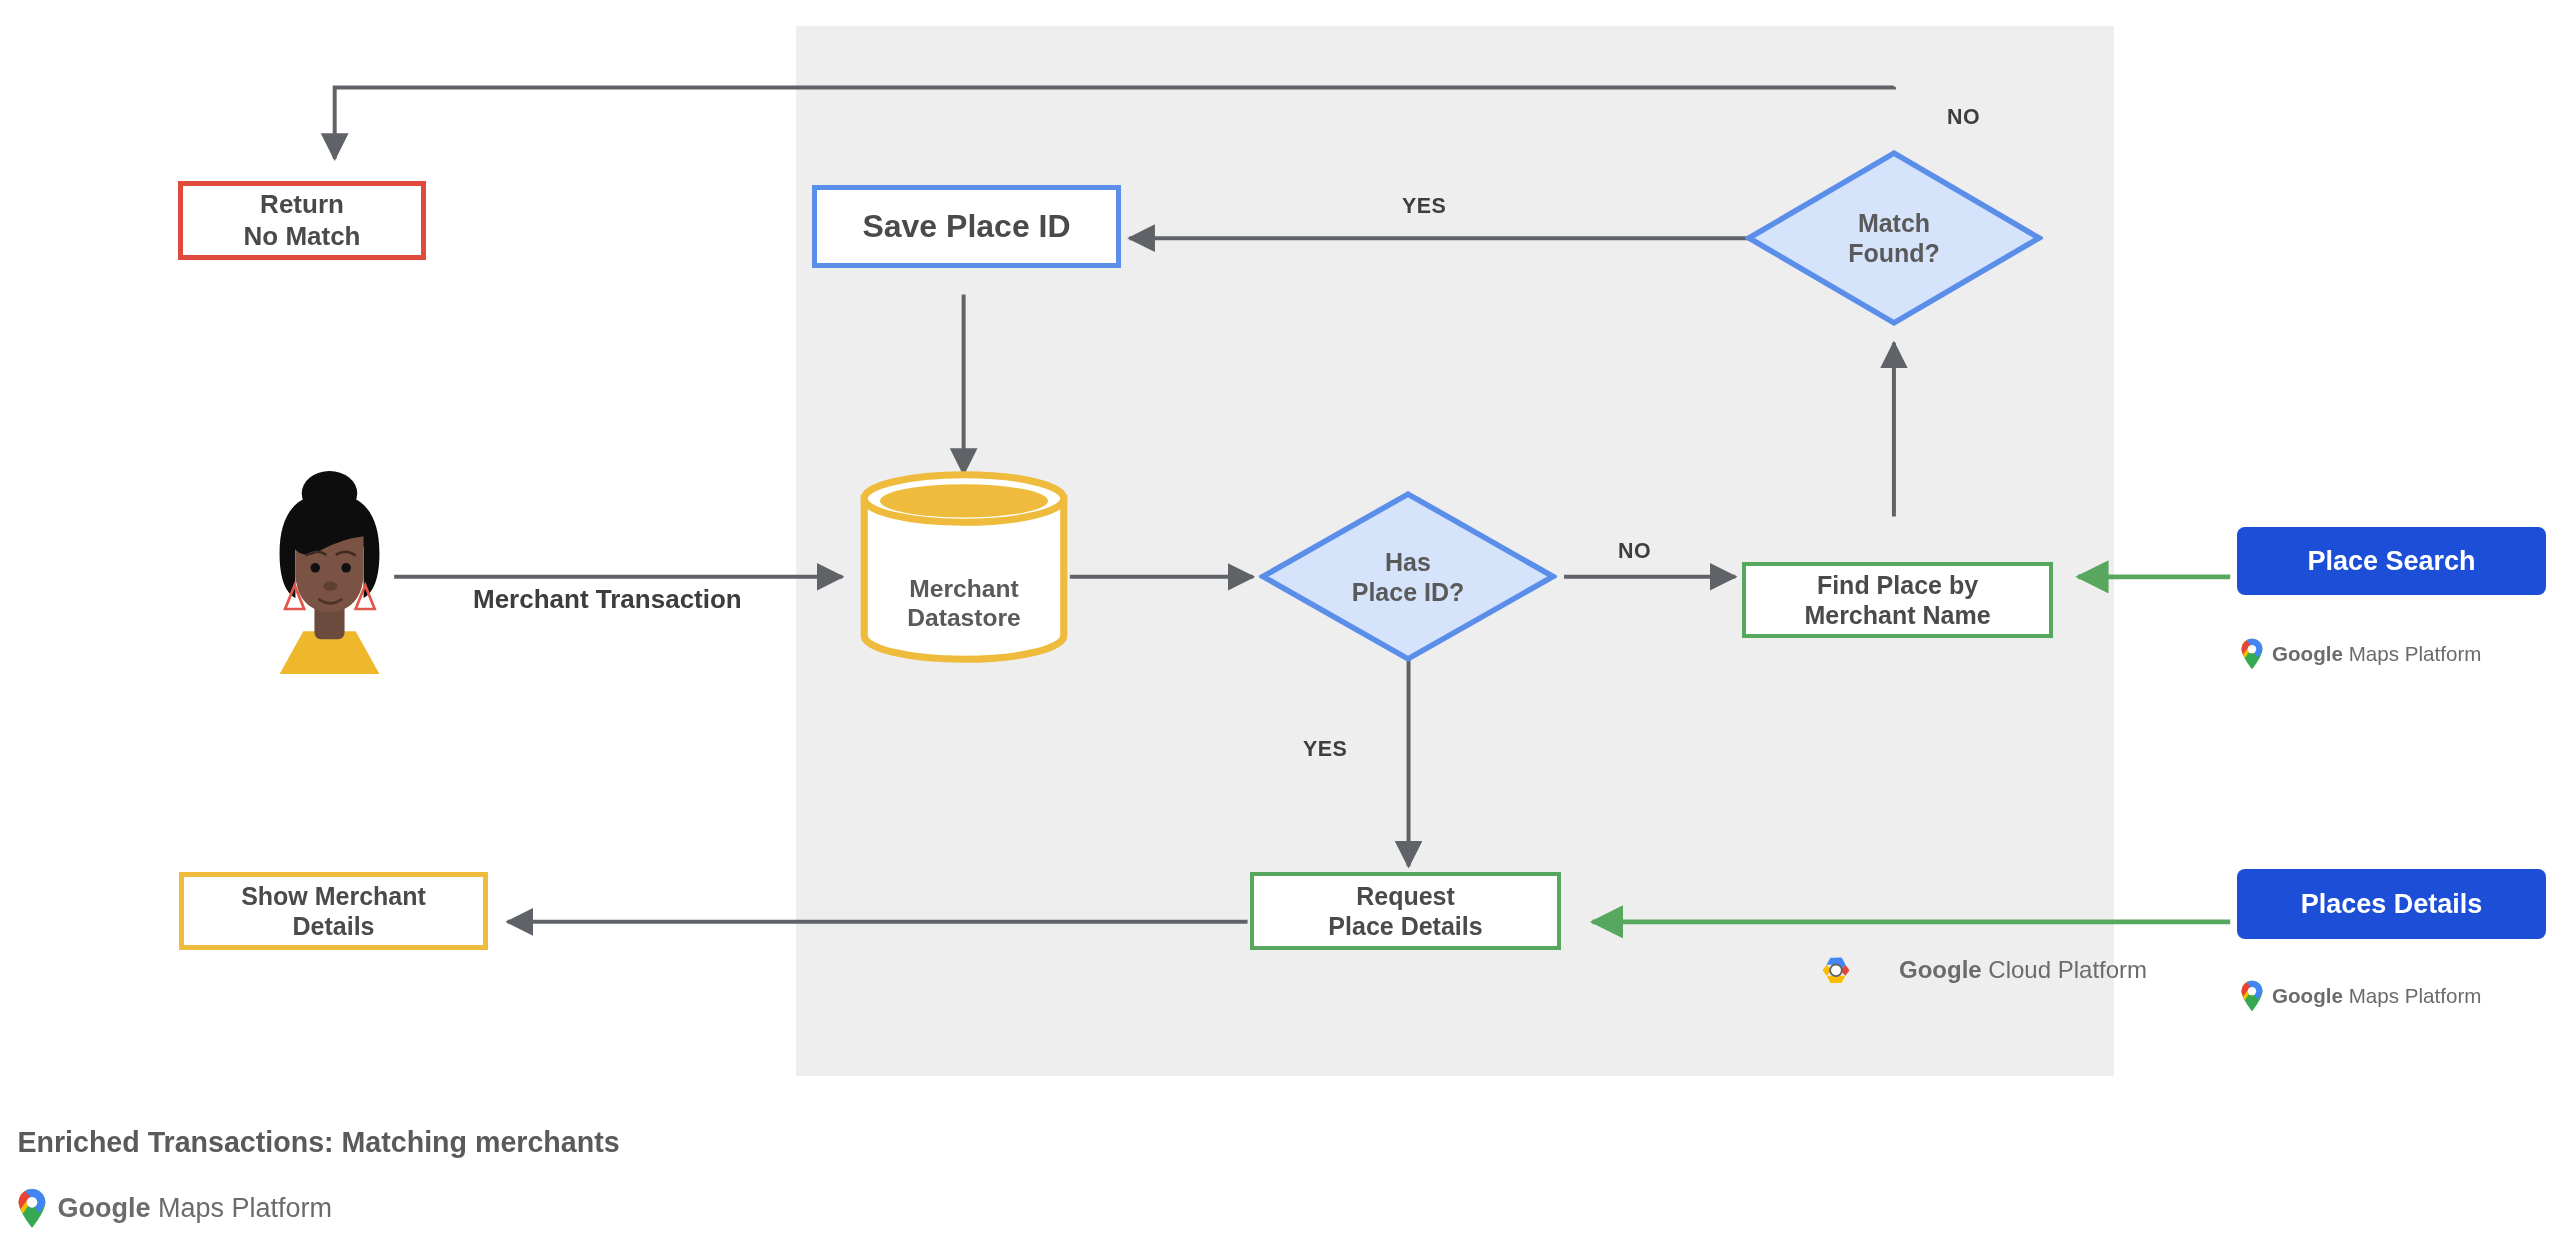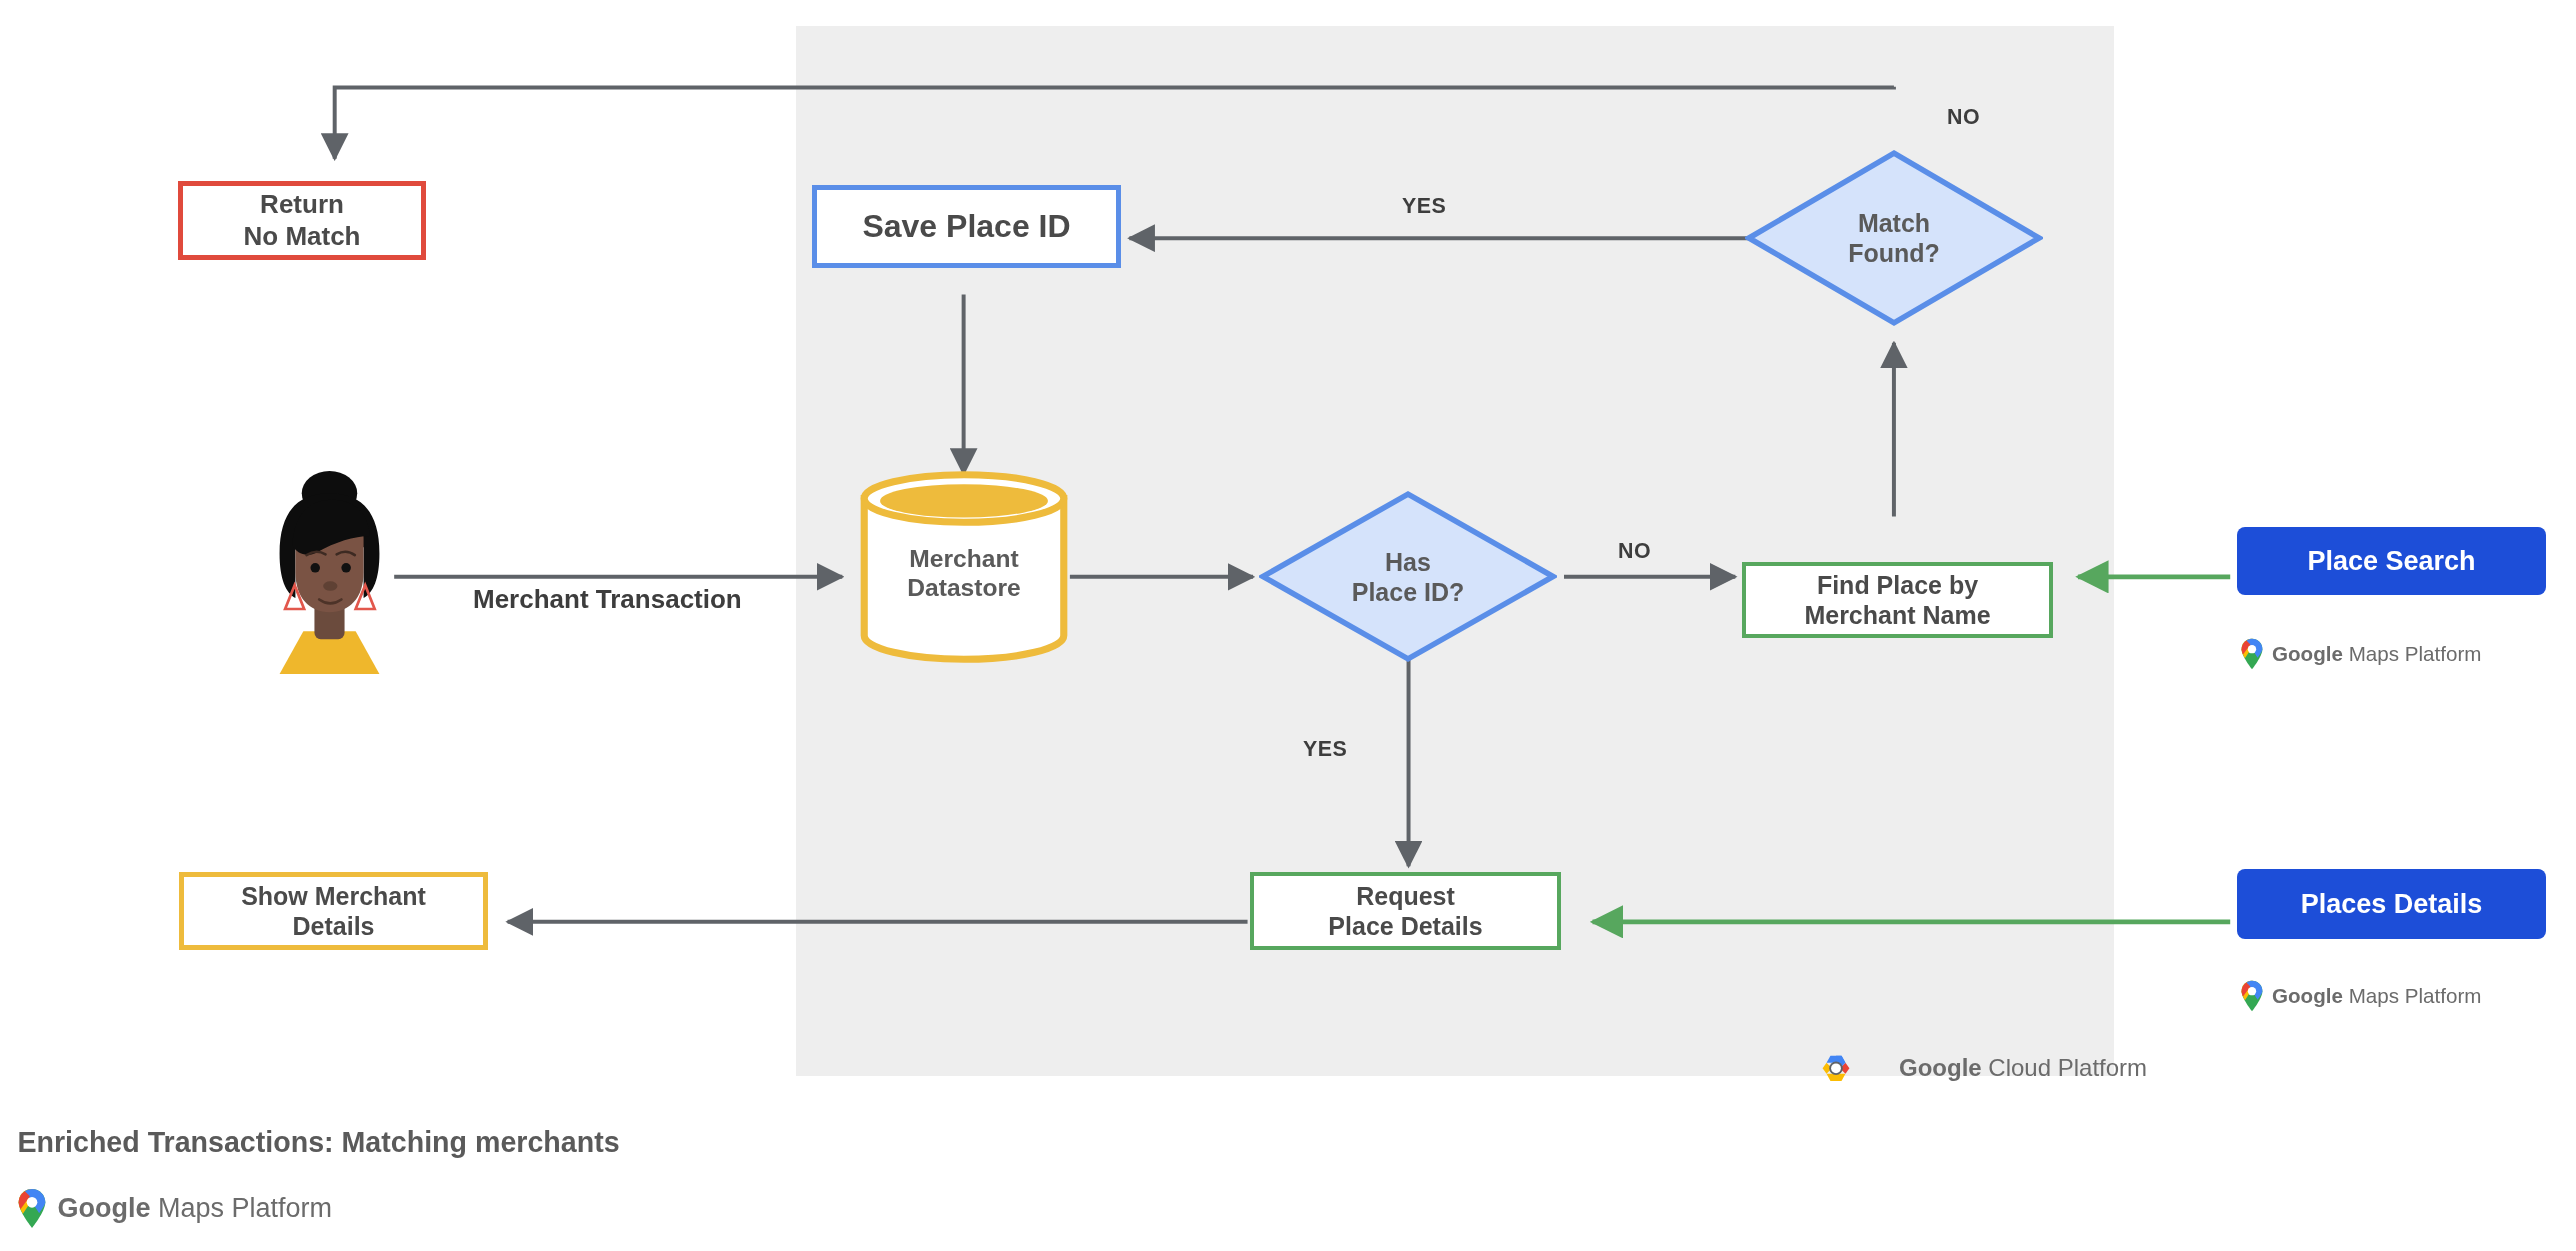--- a/index.html
+++ b/index.html
@@ -83,21 +83,21 @@
     line-height: 1.2;
     white-space: pre-line;
   }
 
   
   .cylinder { position: absolute; }
   .cylinder svg { position: absolute; left: 0; top: 0; }
   .cylinder .cyltext {
     position: absolute;
     left: 0;
-    top: 24px;
+    top: 54px;
     width: 100%;
     height: calc(100% - 36px);
     display: flex;
     align-items: center;
     justify-content: center;
     text-align: center;
     color: #5a5a5a;
     font-weight: bold;
     line-height: 1.2;
     white-space: pre-line;
@@ -257,21 +257,21 @@
     <svg width="24" height="32" viewBox="0 0 30 40">
       <path d="M15 1 C7.8 1 2 6.8 2 14 c0 9 13 25 13 25 s13 -16 13 -25 C28 6.8 22.2 1 15 1 z" fill="#34a853"></path>
       <path d="M15 1 C7.8 1 2 6.8 2 14 c0 3.3 1.8 7.3 4.1 11.2 L20.4 3.6 C18.8 1.9 17 1 15 1 z" fill="#fbbc04"></path>
       <path d="M28 14 C28 6.8 22.2 1 15 1 c-2.6 0 -5 0.8 -7 2.1 l14 21.5 C24.9 20.3 28 16.5 28 14 z" fill="#4285f4"></path>
       <path d="M8 3.1 C4.4 5.4 2 9.4 2 14 c0 2 0.7 4.3 1.8 6.7 L13 8 z" fill="#ea4335"></path>
       <circle cx="15" cy="14" r="5.2" fill="#ffffff"></circle>
     </svg>
     <span class="logo-text"><b>Google</b> <span>Maps Platform</span></span>
   </div>
 
-  <div class="logo-lockup" style="left:1821px; top:1054px;gap:48px;">
+  <div class="logo-lockup" style="left:1821px; top:956px;gap:48px;">
     <svg width="30" height="28.6" viewBox="0 0 38 36">
       <path d="M12 2 L26 2 L31 11 L7 11 Z" fill="#4285f4"></path>
       <path d="M31 11 L36 18 L31 25 L24 18 Z" fill="#ea4335"></path>
       <path d="M7 11 L2 18 L7 25 L14 18 Z" fill="#fbbc04"></path>
       <path d="M7 25 L12 34 L26 34 L31 25 Z" fill="#fbbc04"></path>
       <path d="M19 2 L26 2 L31 11 L24 18 Z" fill="#4285f4"></path>
       <circle cx="19" cy="18" r="8.6" fill="#5f6368"></circle>
       <circle cx="19" cy="18" r="6.2" fill="#ffffff"></circle>
     </svg>
     <span class="logo-text" style="font-size:24px;"><b>Google</b> <span>Cloud Platform</span></span>

